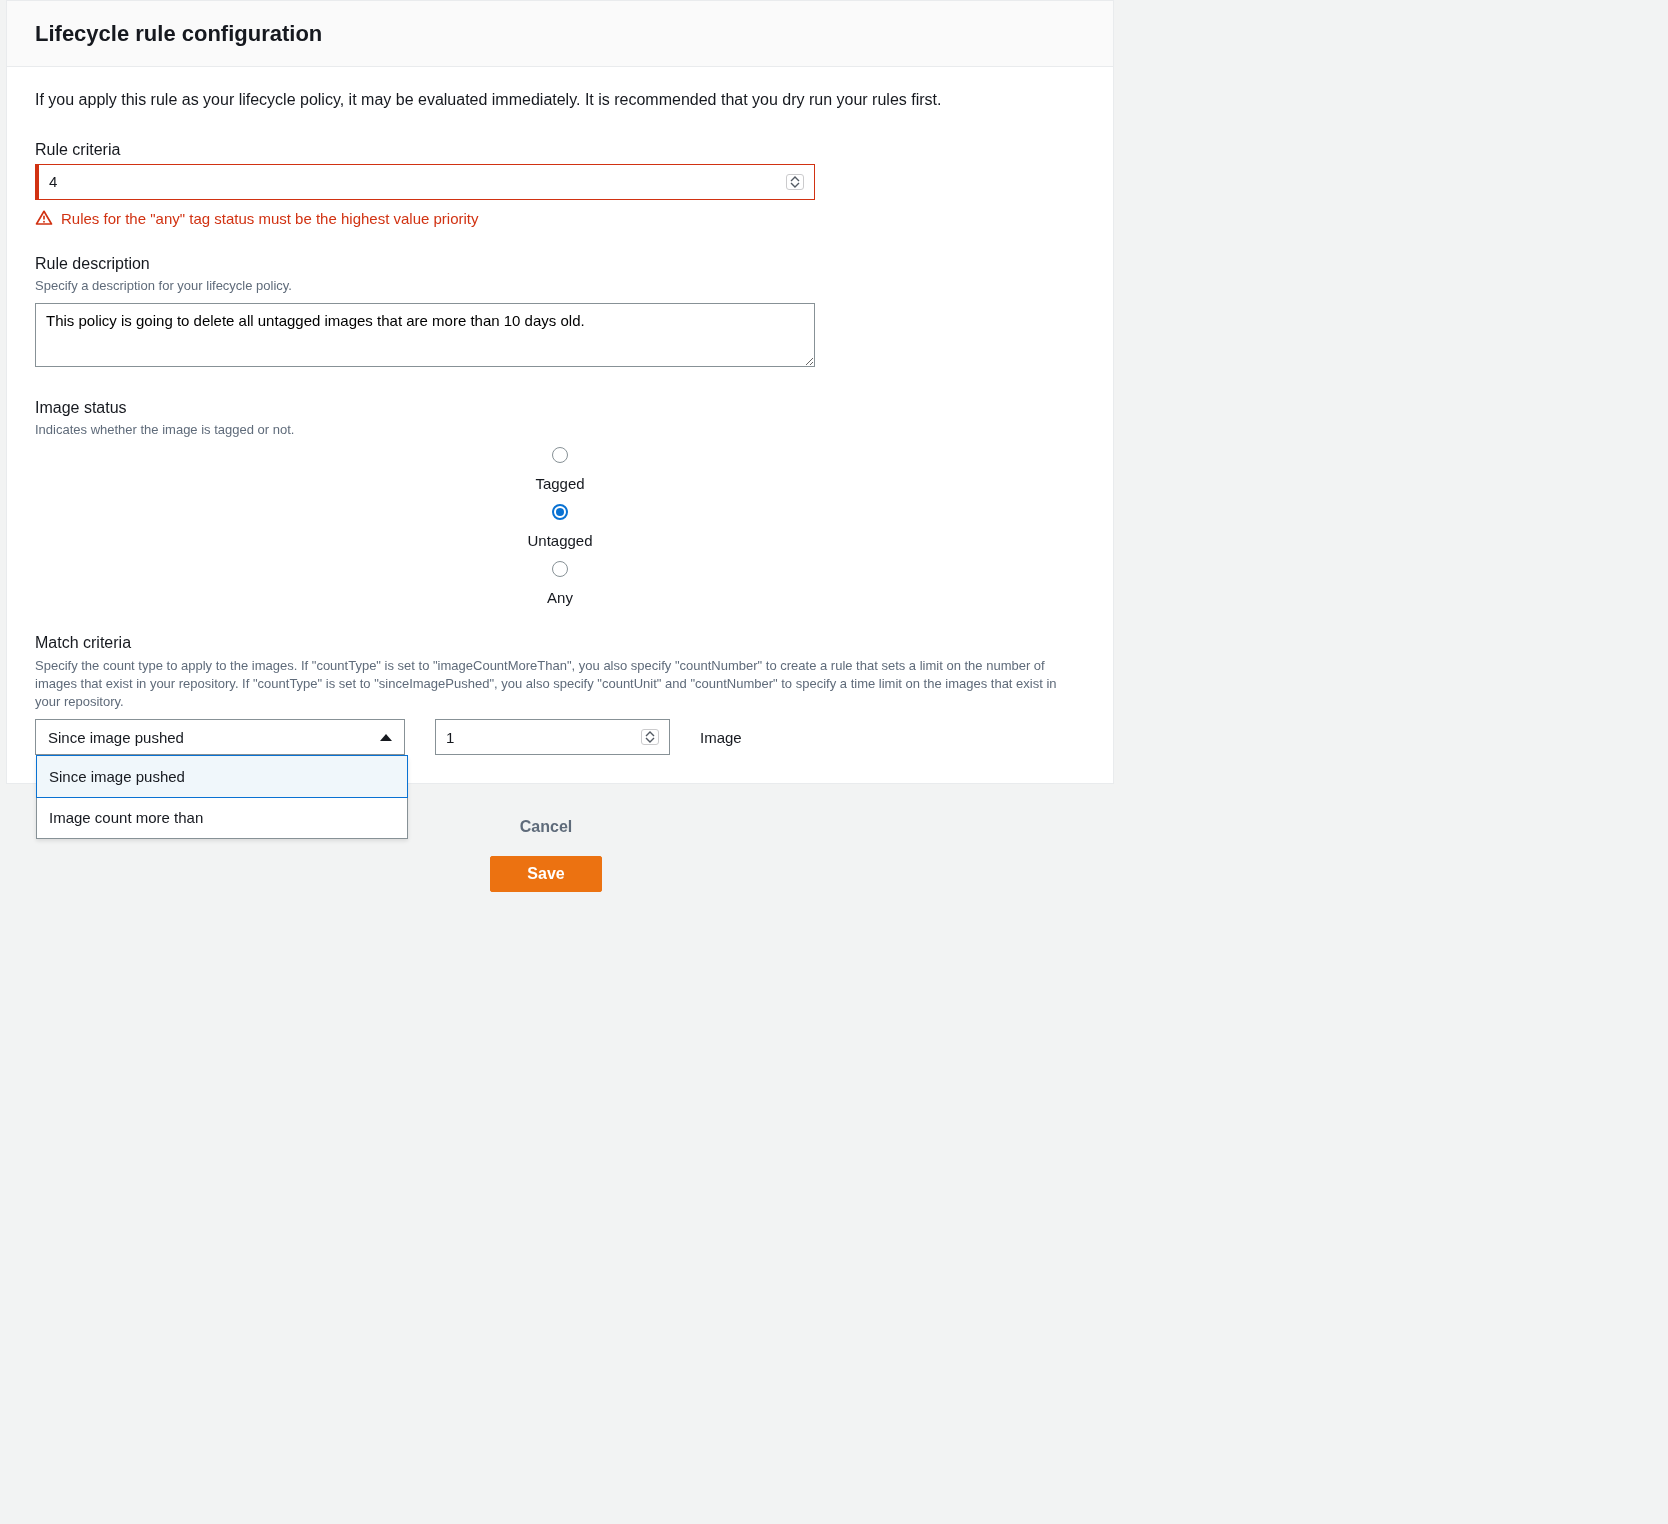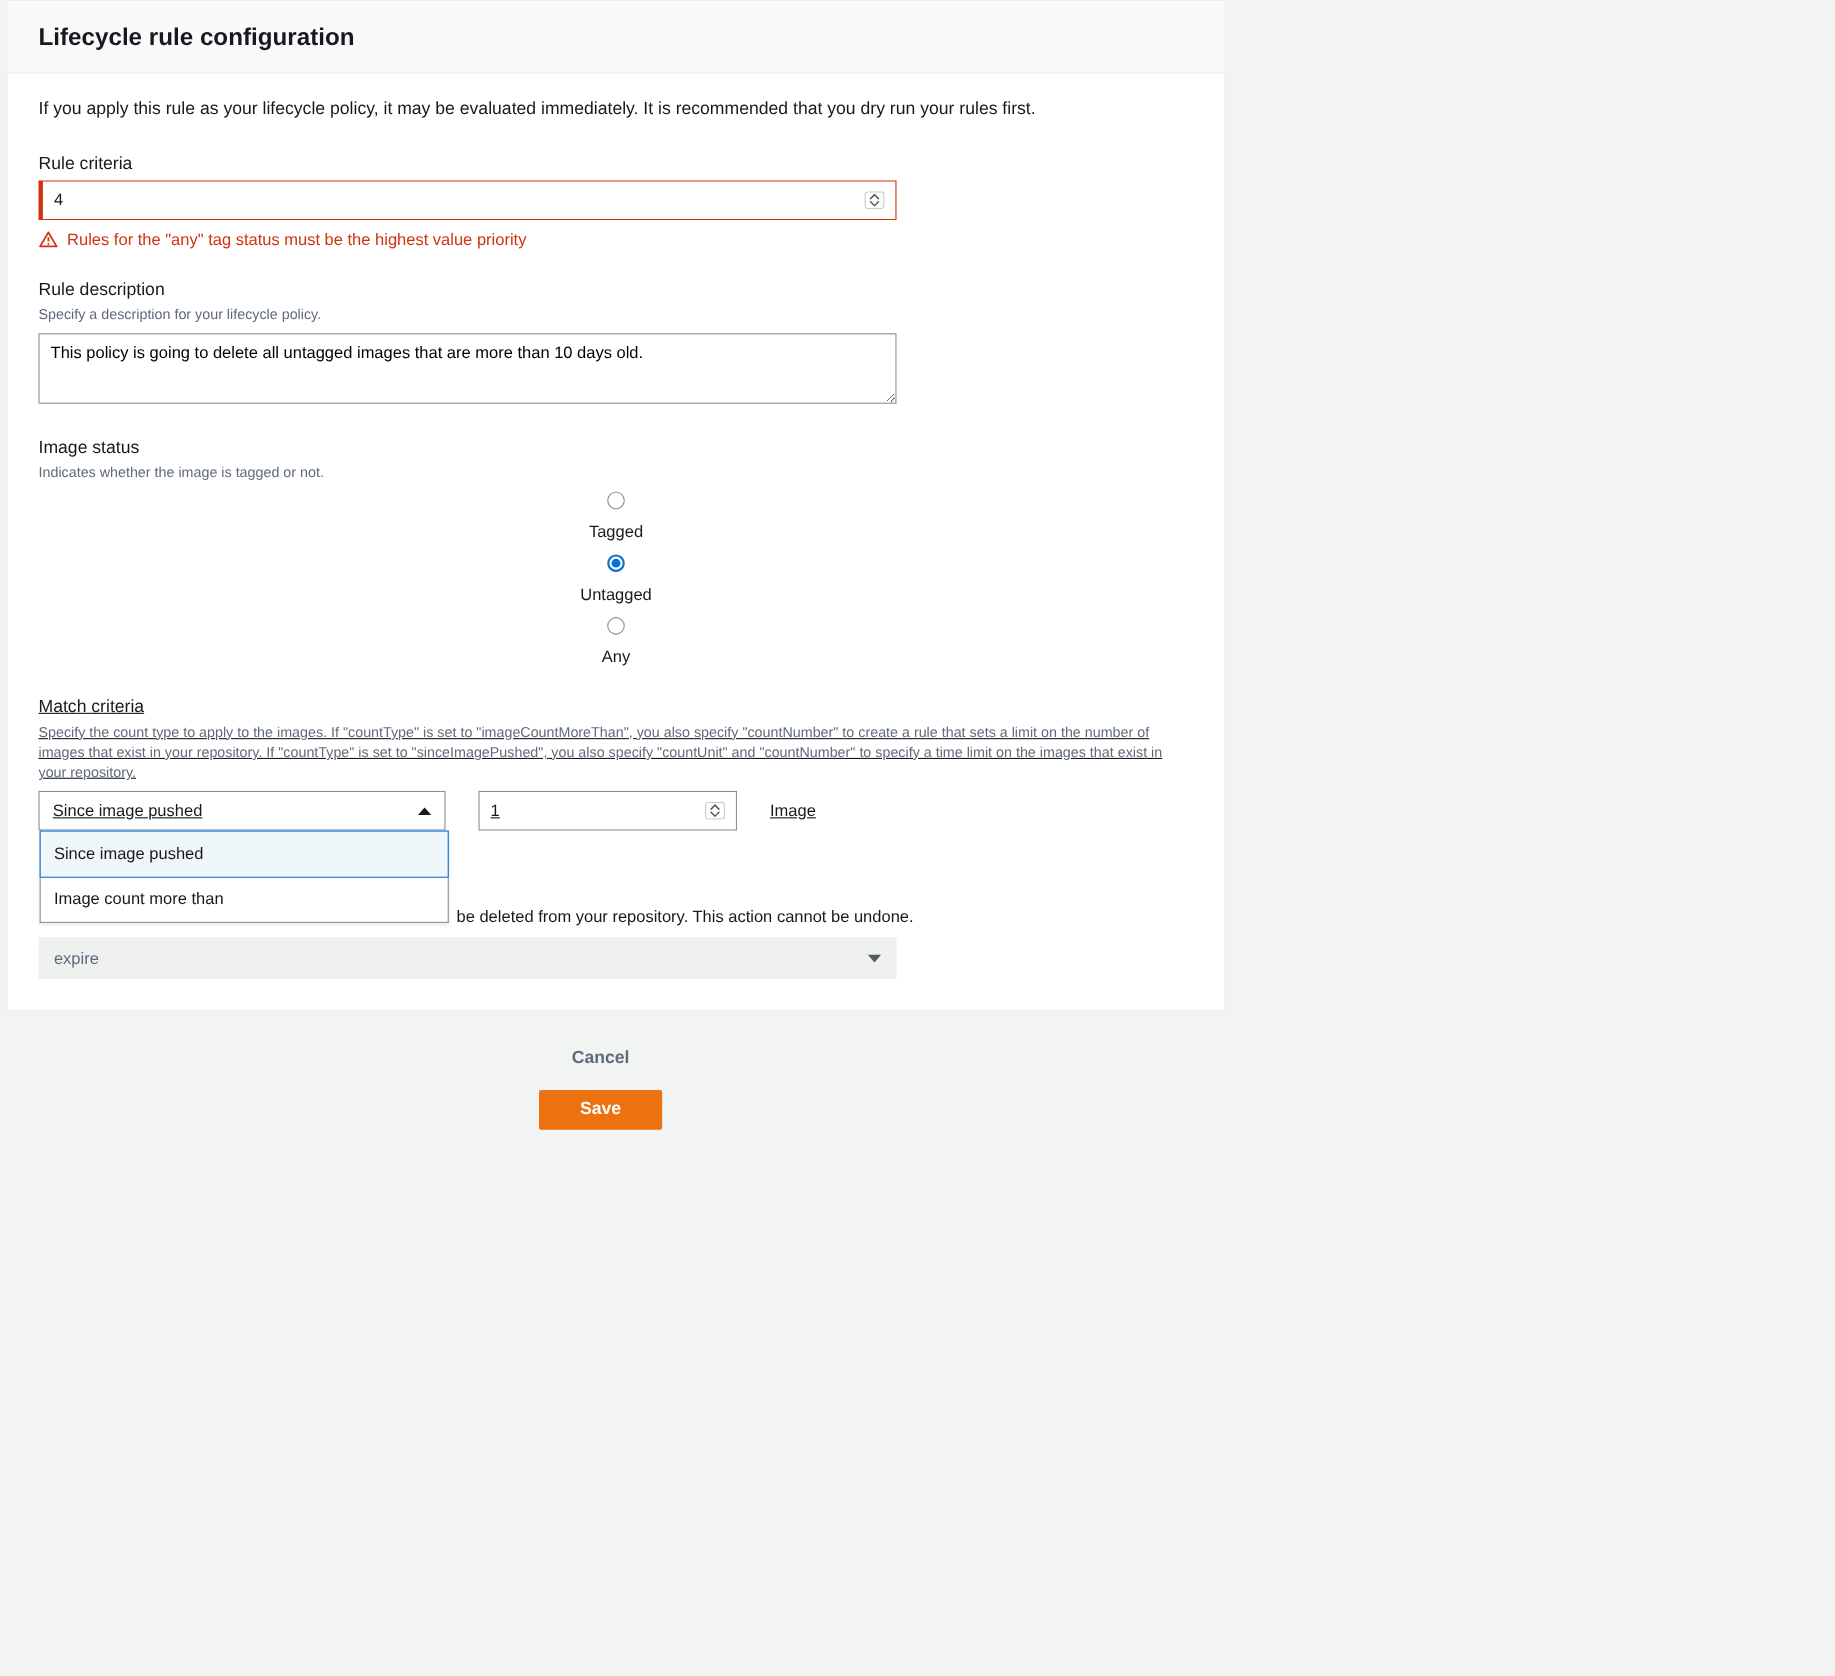--- a/index.html
+++ b/index.html
@@ -287,21 +287,21 @@
               </span>
             <span>Untagged</span>
           </label>
           <label class="radio-item">
             <span class="radio-circle"></span>
             <span>Any</span>
           </label>
         </div>
       </div>
 
-      <div class="field" style="margin-bottom:0;text-decoration:underline;">
+      <div class="field" style="margin-bottom:0;">
         <div class="field-label">Match criteria</div>
         <div class="field-hint">Specify the count type to apply to the images. If "countType" is set to "imageCountMoreThan", you also specify "countNumber" to create a rule that sets a limit on the number of images that exist in your repository. If "countType" is set to "sinceImagePushed", you also specify "countUnit" and "countNumber" to specify a time limit on the images that exist in your repository.</div>
         <div class="match-row">
           <div class="select-box">
             <span>Since image pushed</span>
             <span class="select-caret-up"></span>
             <div class="dropdown">
               <div class="dropdown-item highlight">Since image pushed</div>
               <div class="dropdown-item">Image count more than</div>
             </div>
@@ -314,27 +314,20 @@
                 </svg>
               <svg width="10" height="6" viewBox="0 0 10 6">
                   <path d="M1 1 L5 5 L9 1" stroke="#545b64" stroke-width="1.4" fill="none"></path>
                 </svg>
             </span>
           </div>
           <span class="days-label">Image</span>
         </div>
       </div>
 
-      <div class="rule-action-block">
-        <div class="rule-action-hint">be deleted from your repository. This action cannot be undone.</div>
-        <div class="expire-select">
-          <span>expire</span>
-          <span class="select-caret-down"></span>
-        </div>
-      </div>
 
     </div>
   </div>
 
   <div class="footer">
     <button class="btn-cancel">Cancel</button>
     <button class="btn-save">Save</button>
   </div>
 </div>
 

